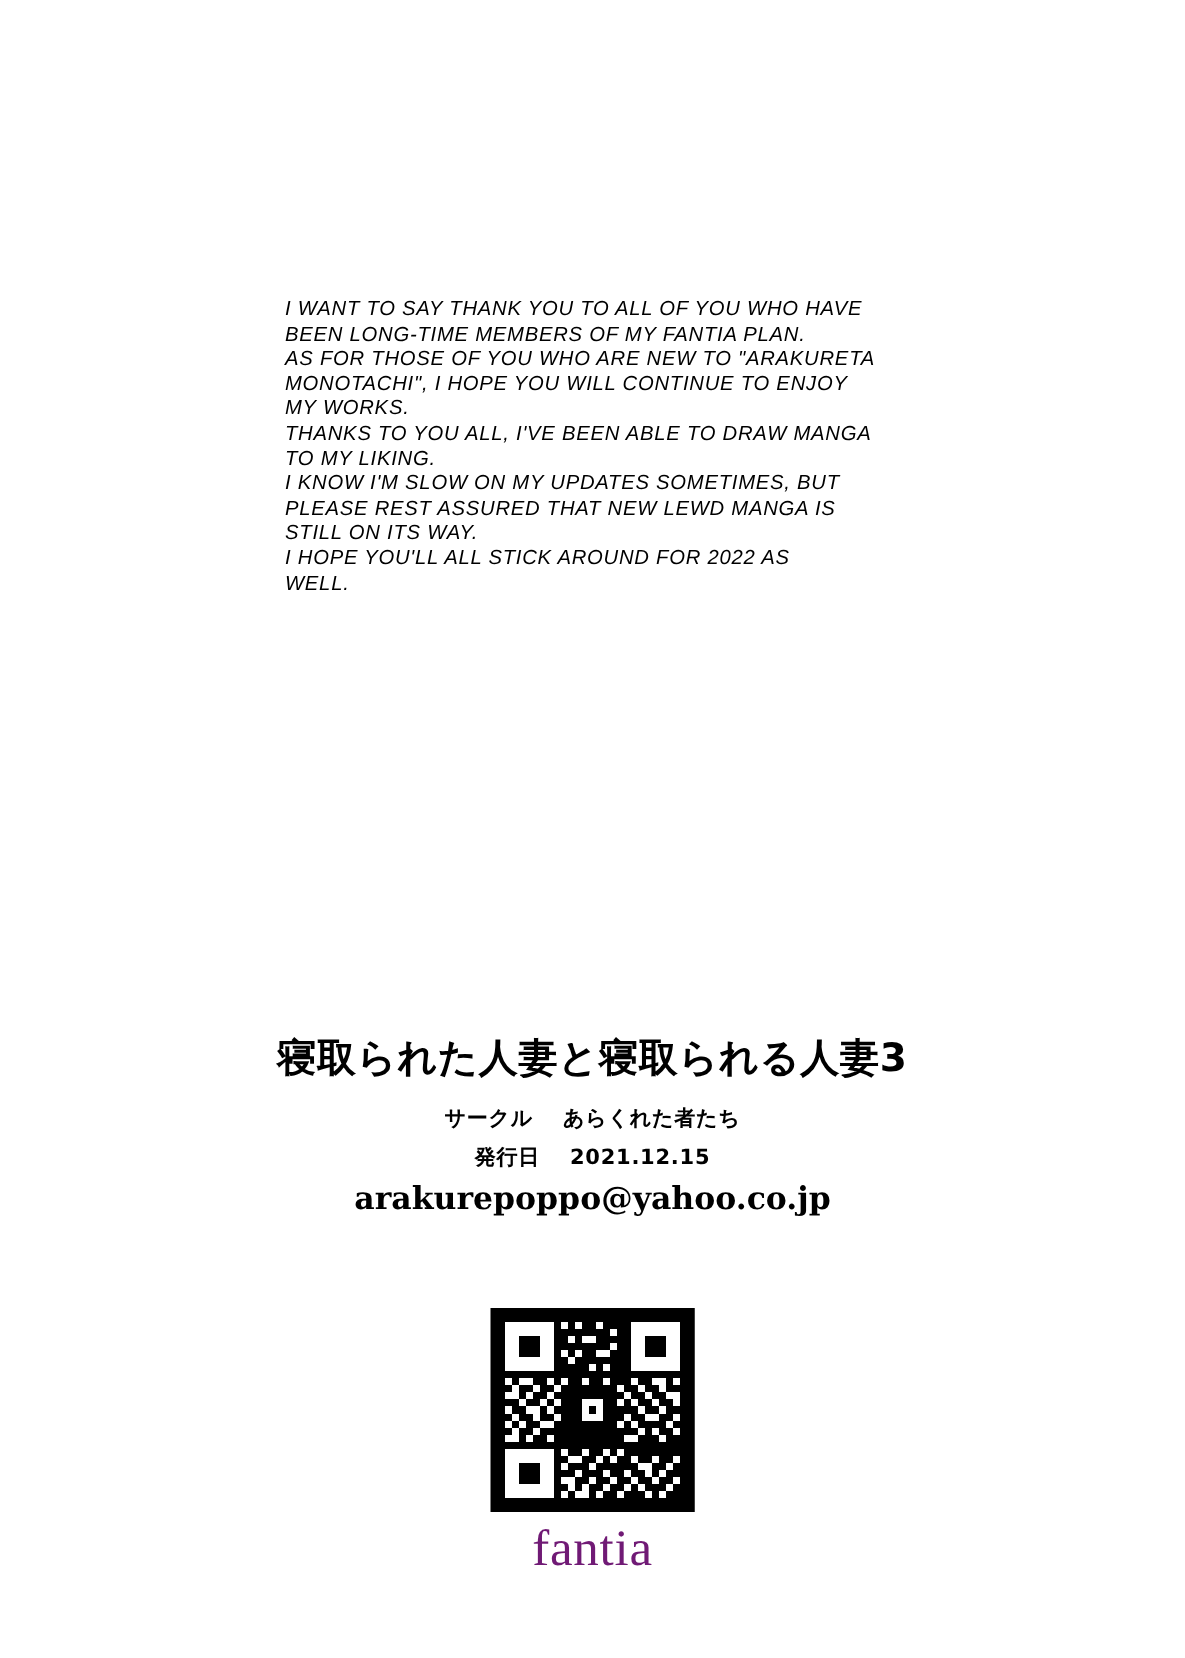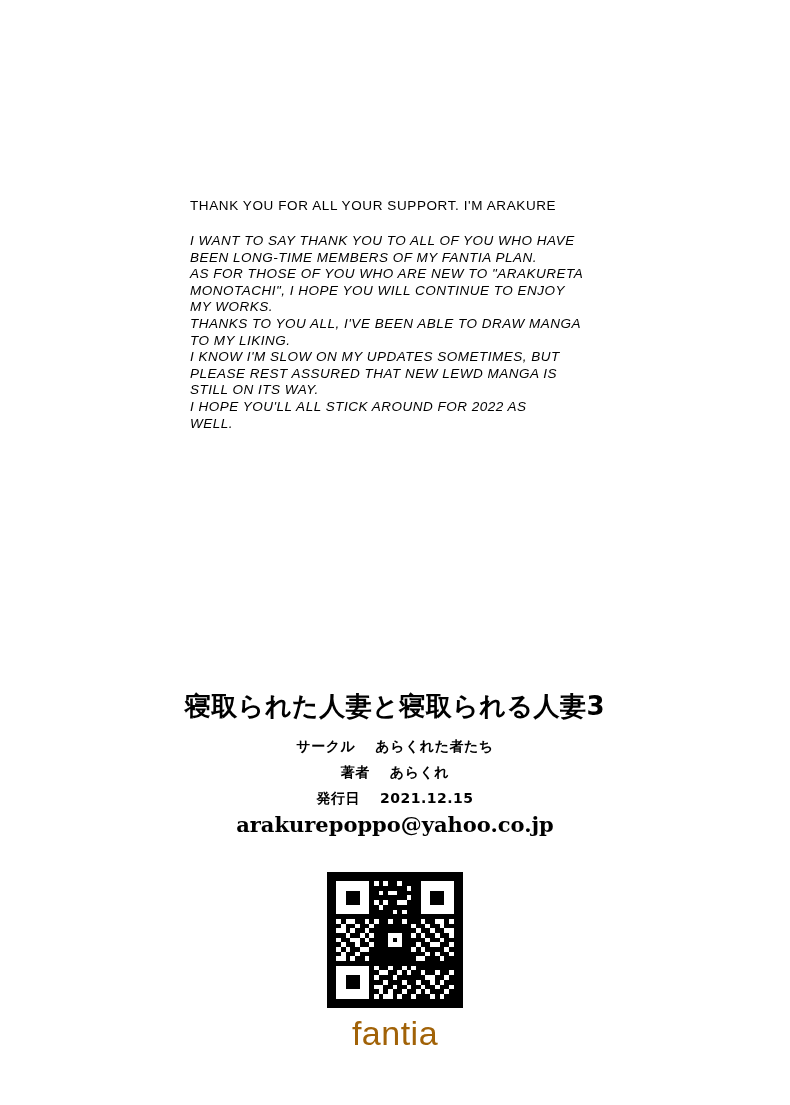--- a/index.html
+++ b/index.html
@@ -107,54 +107,50 @@
   .qr-svg {
     display: block;
     margin: 0 auto;
   }
   .brand {
     position: absolute;
     left: 0;
     right: 0;
     top: 1014px;
     text-align: center;
-    font-family: Liberation Sans, sans-serif;
+    font-family: Liberation Serif, serif;
     font-size: 34px;
     letter-spacing: 0.5px;
-    color: #a16207;
+    color: #701a75;
   }
 </style>
 </head>
 <body>
 
 <div class="page">
 
   <div class="afterword">
-    <p class="afterword-thanks">THANK YOU FOR ALL YOUR SUPPORT. I'M ARAKURE</p>
     <p class="afterword-body">I WANT TO SAY THANK YOU TO ALL OF YOU WHO HAVE
 BEEN LONG-TIME MEMBERS OF MY FANTIA PLAN.
 AS FOR THOSE OF YOU WHO ARE NEW TO "ARAKURETA
 MONOTACHI", I HOPE YOU WILL CONTINUE TO ENJOY
 MY WORKS.
 THANKS TO YOU ALL, I'VE BEEN ABLE TO DRAW MANGA
 TO MY LIKING.
 I KNOW I'M SLOW ON MY UPDATES SOMETIMES, BUT
 PLEASE REST ASSURED THAT NEW LEWD MANGA IS
 STILL ON ITS WAY.
 I HOPE YOU'LL ALL STICK AROUND FOR 2022 AS
 WELL.</p>
   </div>
 
   <div class="colophon">
     <p class="colophon-title">寝取られた人妻と寝取られる人妻3</p>
     <p class="colophon-line">
       <span>サークル</span><span class="sp"></span><span>あらくれた者たち</span>
-    </p>
-    <p class="colophon-line">
-      <span>著者</span><span class="sp"></span><span>あらくれ</span>
     </p>
     <p class="colophon-line">
       <span>発行日</span><span class="sp"></span><span>2021.12.15</span>
     </p>
     <p class="colophon-line email">arakurepoppo@yahoo.co.jp</p>
   </div>
 
   <div class="qr-wrap">
     <div class="qr-box">
       <svg class="qr-svg" width="136" height="136" viewBox="0 0 29 29" shape-rendering="crispEdges">

